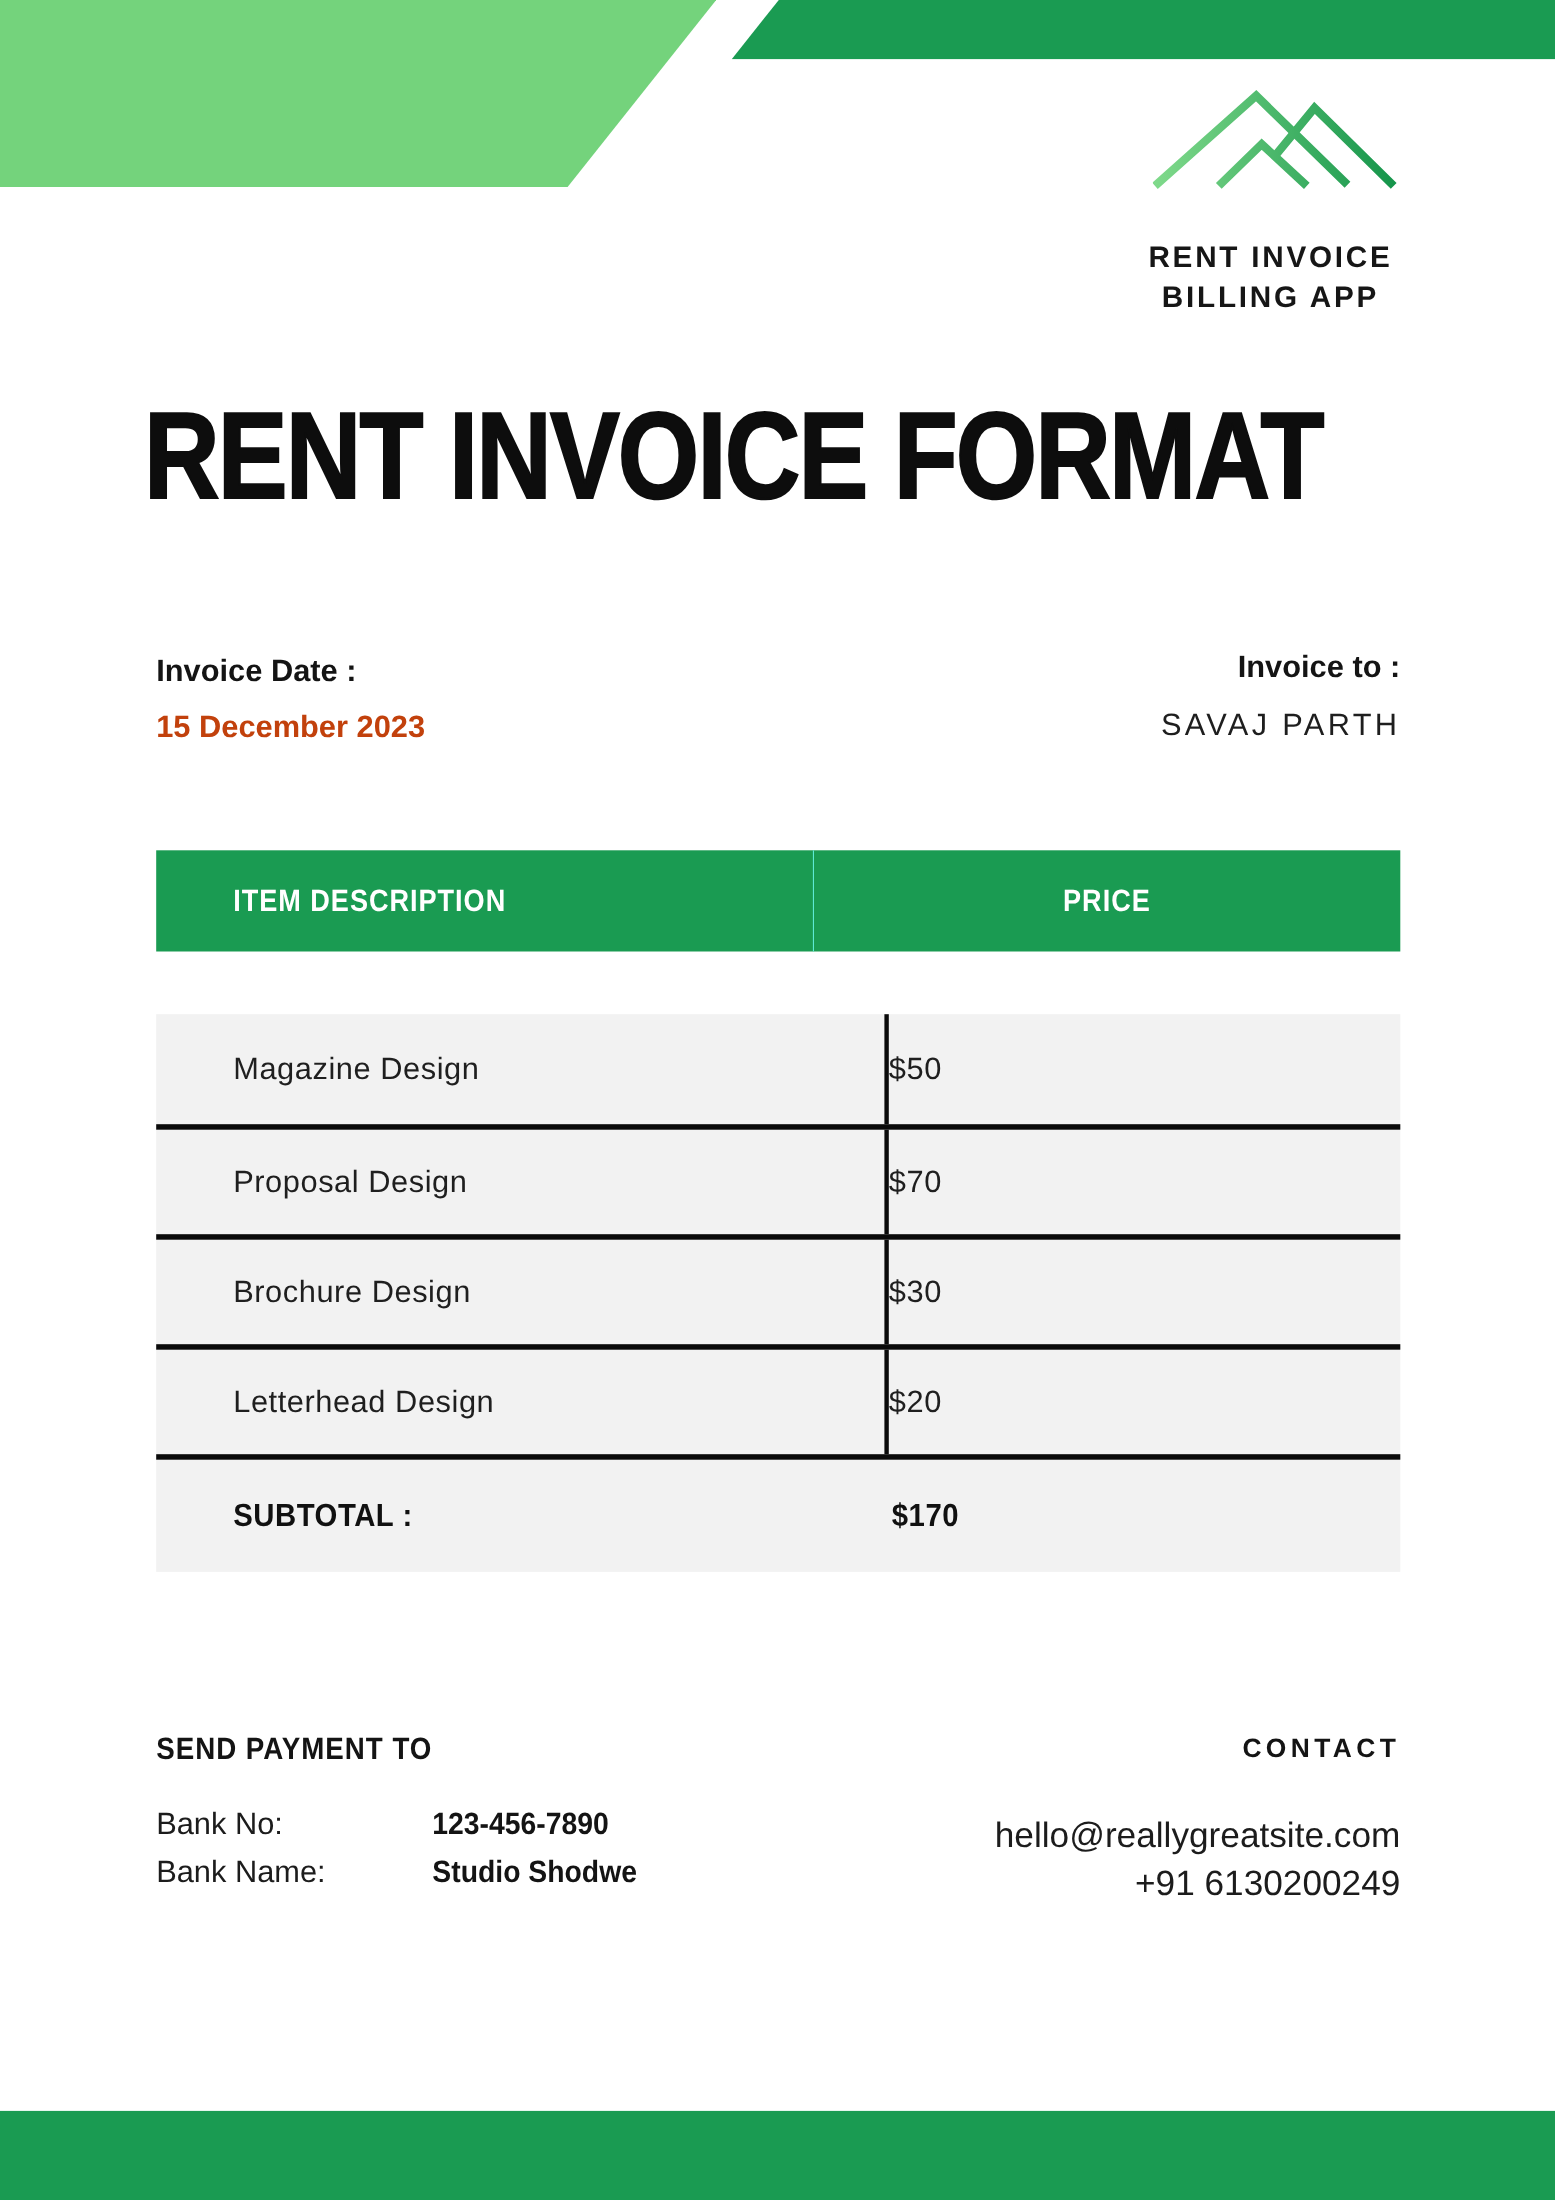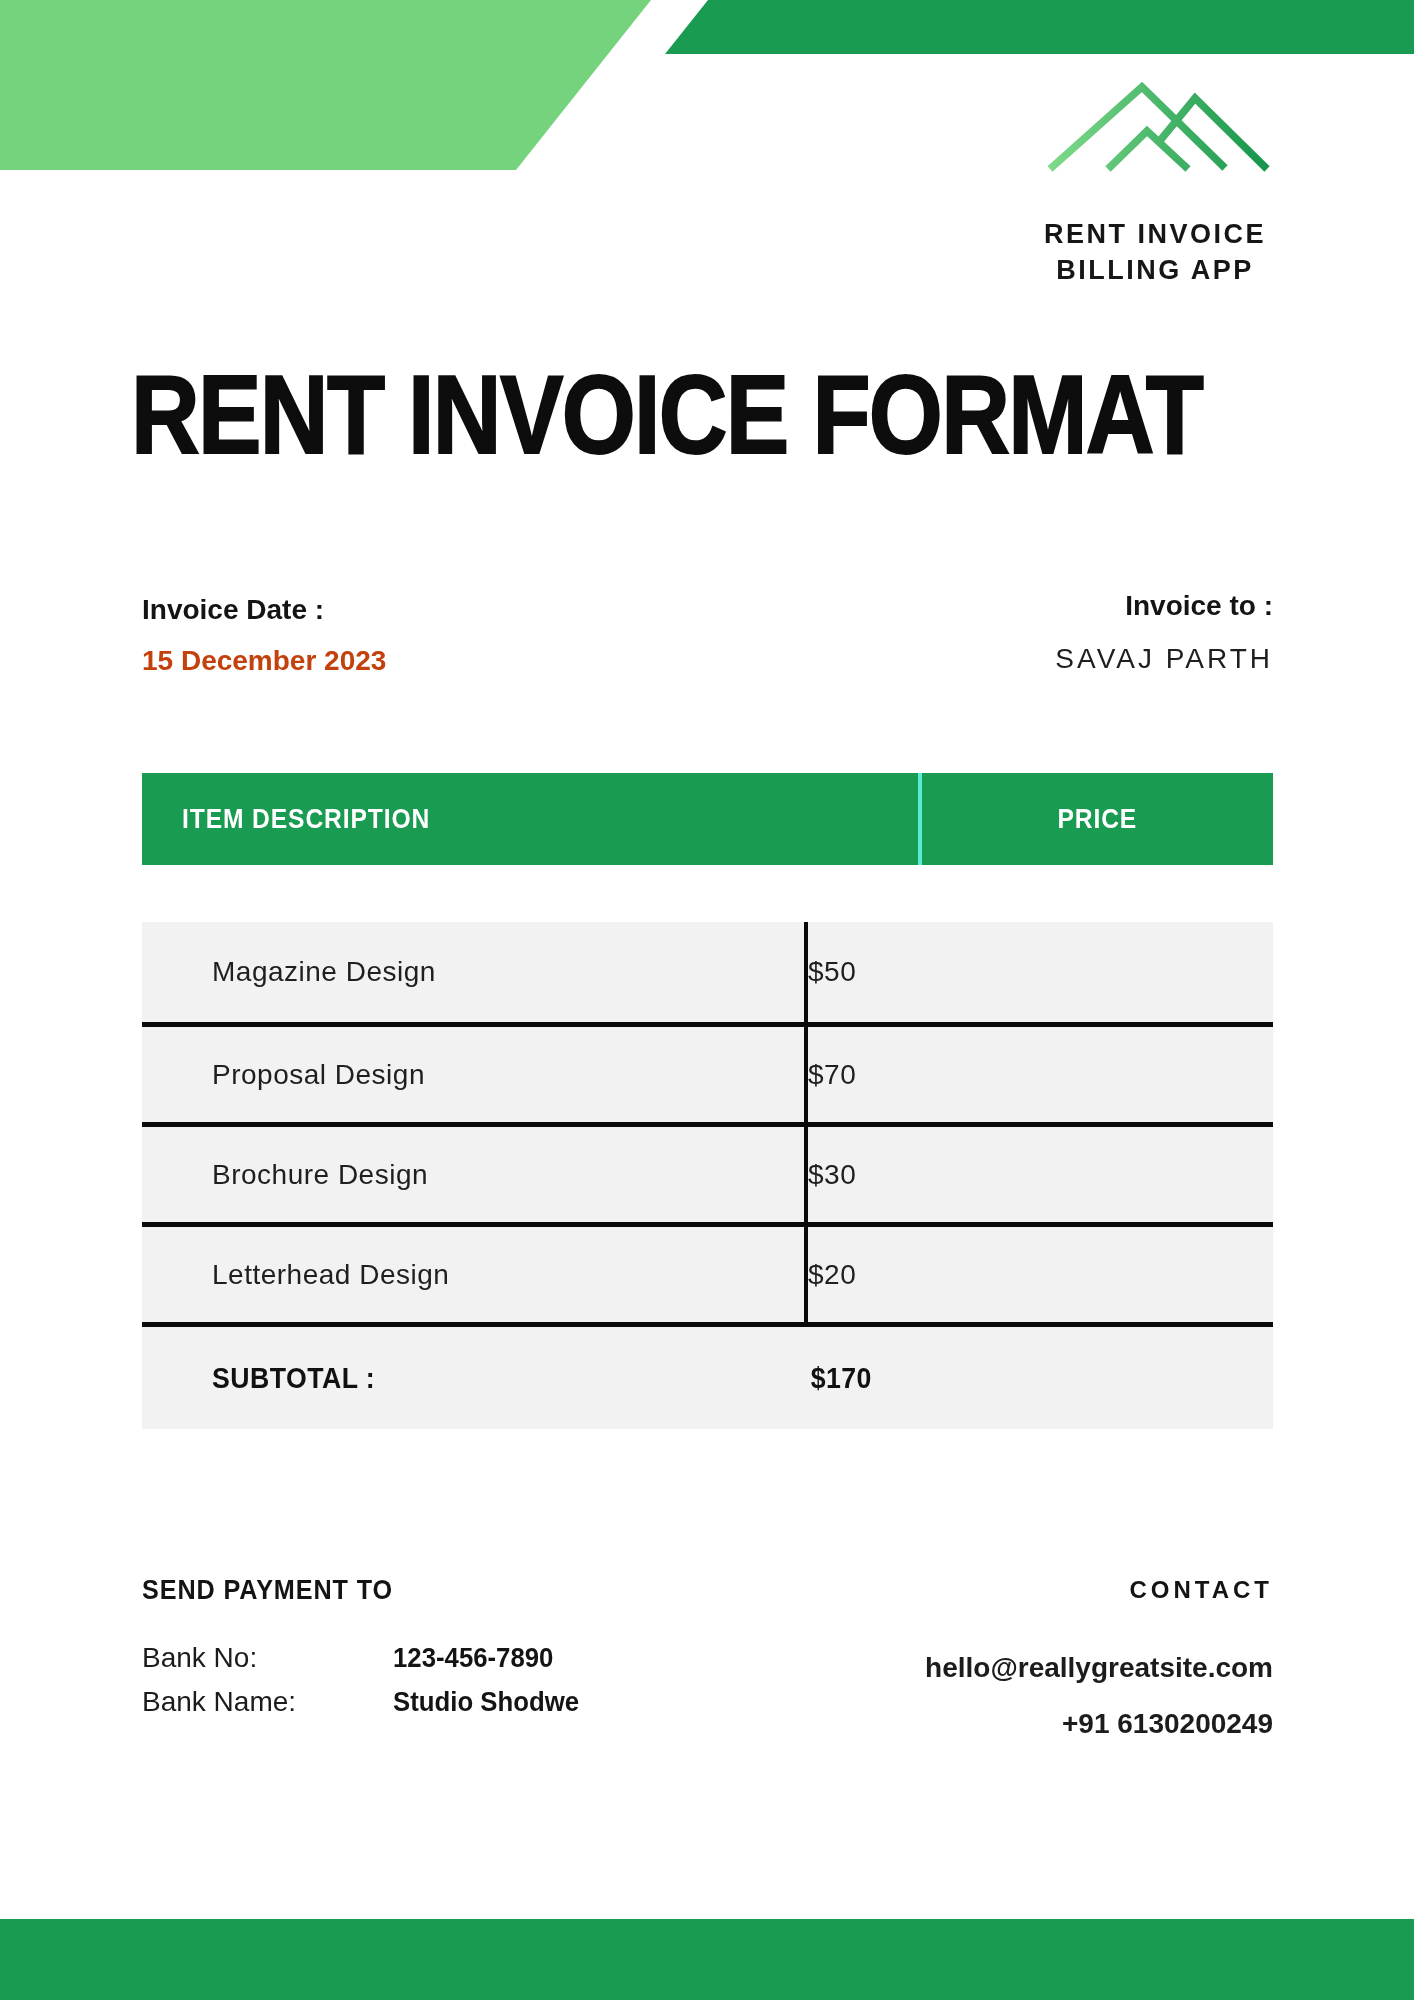--- a/index.html
+++ b/index.html
@@ -45,22 +45,22 @@
   .inv-date .val{font-size:28px;font-weight:700;line-height:32px;margin-top:19px;color:#c2410c;}
   .inv-to{position:absolute;right:141px;top:590px;text-align:right;}
   .inv-to .lbl{font-size:28px;font-weight:700;line-height:32px;}
   .inv-to .val{font-size:28px;font-weight:400;line-height:32px;margin-top:21px;letter-spacing:3px;color:#1e1e1e;}
   
   .thead{
     position:absolute;left:142px;top:773px;width:1131px;height:92px;
     background:var(--dark-green);display:flex;color:#ffffff;
   }
   .thead .c1{
-    width:780px;box-sizing:border-box;border-right:4px solid #5eead4;
-    display:flex;align-items:center;padding-left:40px;
+    width:598px;box-sizing:border-box;border-right:1px solid #5eead4;
+    display:flex;align-items:center;padding-left:70px;
   }
   .thead .c2{flex:1;display:flex;align-items:center;justify-content:center;}
   .th-txt{font-size:28px;font-weight:700;letter-spacing:1px;white-space:nowrap;
     transform:scaleX(0.88);}
   .thead .c1 .th-txt{transform-origin:left center;}
   .tbody{position:absolute;left:142px;top:922px;width:1131px;}
   .trow{display:flex;background:var(--row-gray);height:100px;}
   .trow + .trow{border-top:5px solid var(--divider);height:95px;}
   .trow .c1{
     width:666px;box-sizing:border-box;border-right:4px solid var(--divider);
@@ -77,21 +77,21 @@
   .pay{position:absolute;left:142px;top:1574px;}
   .pay .head{font-size:28px;font-weight:700;line-height:32px;letter-spacing:1px;
     white-space:nowrap;transform:scaleX(0.9);transform-origin:left top;margin-bottom:30px;}
   .pay .prow{display:flex;line-height:44px;gap:20px;}
   .pay .plbl{width:231px;font-size:28px;font-weight:400;color:#1c1c1c;}
   .pay .pval{font-size:28px;font-weight:700;white-space:nowrap;
     transform:scaleX(0.92);transform-origin:left center;}
   .contact{position:absolute;right:141px;top:1574px;text-align:right;}
   .contact .head{font-size:24px;font-weight:700;line-height:32px;letter-spacing:4px;
     margin-bottom:40px;}
-  .contact .crow{font-size:28px;font-weight:700;line-height:44px;color:#1c1c1c;margin-top:12px;}
+  .contact .crow{font-size:32px;font-weight:400;line-height:44px;color:#1c1c1c;}
   .bottom-bar{position:absolute;left:0;top:1919px;width:1414px;height:81px;background:var(--dark-green);}
 </style>
 </head>
 <body>
 
 <div class="page">
 
   <div class="shape-light"></div>
   <div class="shape-dark"></div>
 

